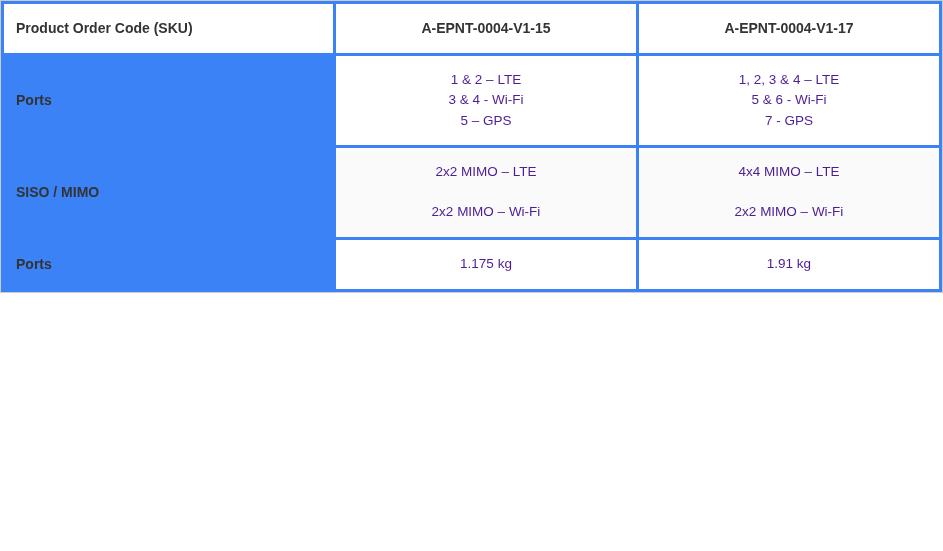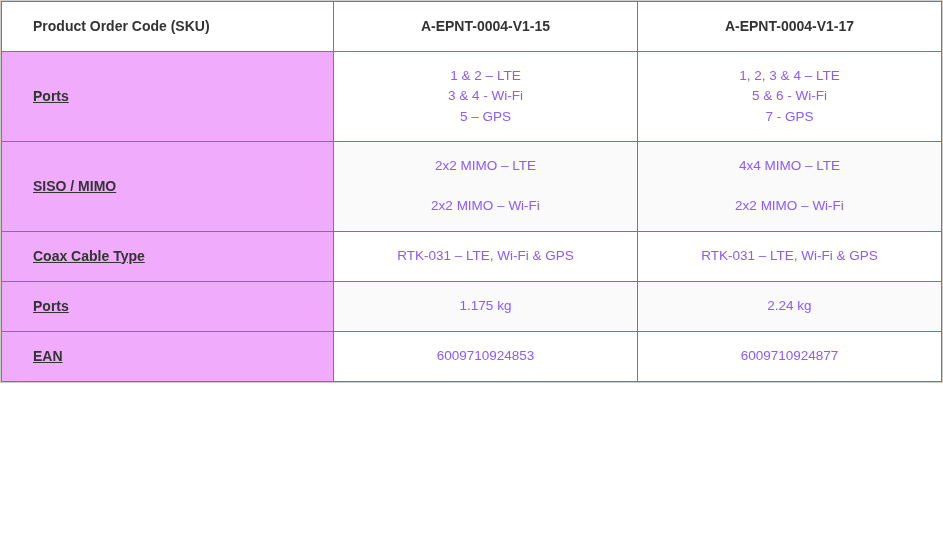--- a/index.html
+++ b/index.html
@@ -20,43 +20,42 @@
       width: 943px;
       border: 1px solid #ccc;
     }
 
     table {
       width: 100%;
       border-collapse: collapse;
     }
 
     th, td {
-      border: 1px solid #3b82f6;
-      padding: 14px 31px;
+      border: 3px solid #3b82f6;
+      padding: 14px 12px;
       text-align: center;
       vertical-align: middle;
       line-height: 1.5;
     }
 
     th {
       background-color: #ffffff;
       font-weight: bold;
       font-size: 14px;
     }
 
     td.row-label {
       text-align: left;
       font-weight: bold;
-      background-color: #f0abfc;
+      background-color: #3b82f6;
       width: 332px;
-      text-decoration: underline;
     }
 
     td.value-cell {
-      color: #8b5cf6;
+      color: #4c1d95;
       font-size: 13.5px;
     }
 
     tr:nth-child(even) {
       background-color: #fafafa;
     }
 
     tr:nth-child(odd) {
       background-color: #ffffff;
     }
@@ -82,29 +81,19 @@
           <td class="row-label">Ports</td>
           <td class="value-cell">1 &amp; 2 – LTE<br>3 &amp; 4 - Wi-Fi<br>5 – GPS</td>
           <td class="value-cell">1, 2, 3 &amp; 4 – LTE<br>5 &amp; 6 - Wi-Fi<br>7 - GPS</td>
         </tr>
         <tr>
           <td class="row-label">SISO / MIMO</td>
           <td class="value-cell">2x2 MIMO – LTE<br><br>2x2 MIMO – Wi-Fi</td>
           <td class="value-cell">4x4 MIMO – LTE<br><br>2x2 MIMO – Wi-Fi</td>
         </tr>
         <tr>
-          <td class="row-label">Coax Cable Type</td>
-          <td class="value-cell">RTK-031 – LTE, Wi-Fi &amp; GPS</td>
-          <td class="value-cell">RTK-031 – LTE, Wi-Fi &amp; GPS</td>
-        </tr>
-        <tr>
           <td class="row-label">Ports</td>
           <td class="value-cell">1.175 kg</td>
-          <td class="value-cell">2.24 kg</td>
-        </tr>
-        <tr>
-          <td class="row-label">EAN</td>
-          <td class="value-cell">6009710924853</td>
-          <td class="value-cell">6009710924877</td>
+          <td class="value-cell">1.91 kg</td>
         </tr>
       </tbody>
   </table>
 </div>
 
 </body></html>

